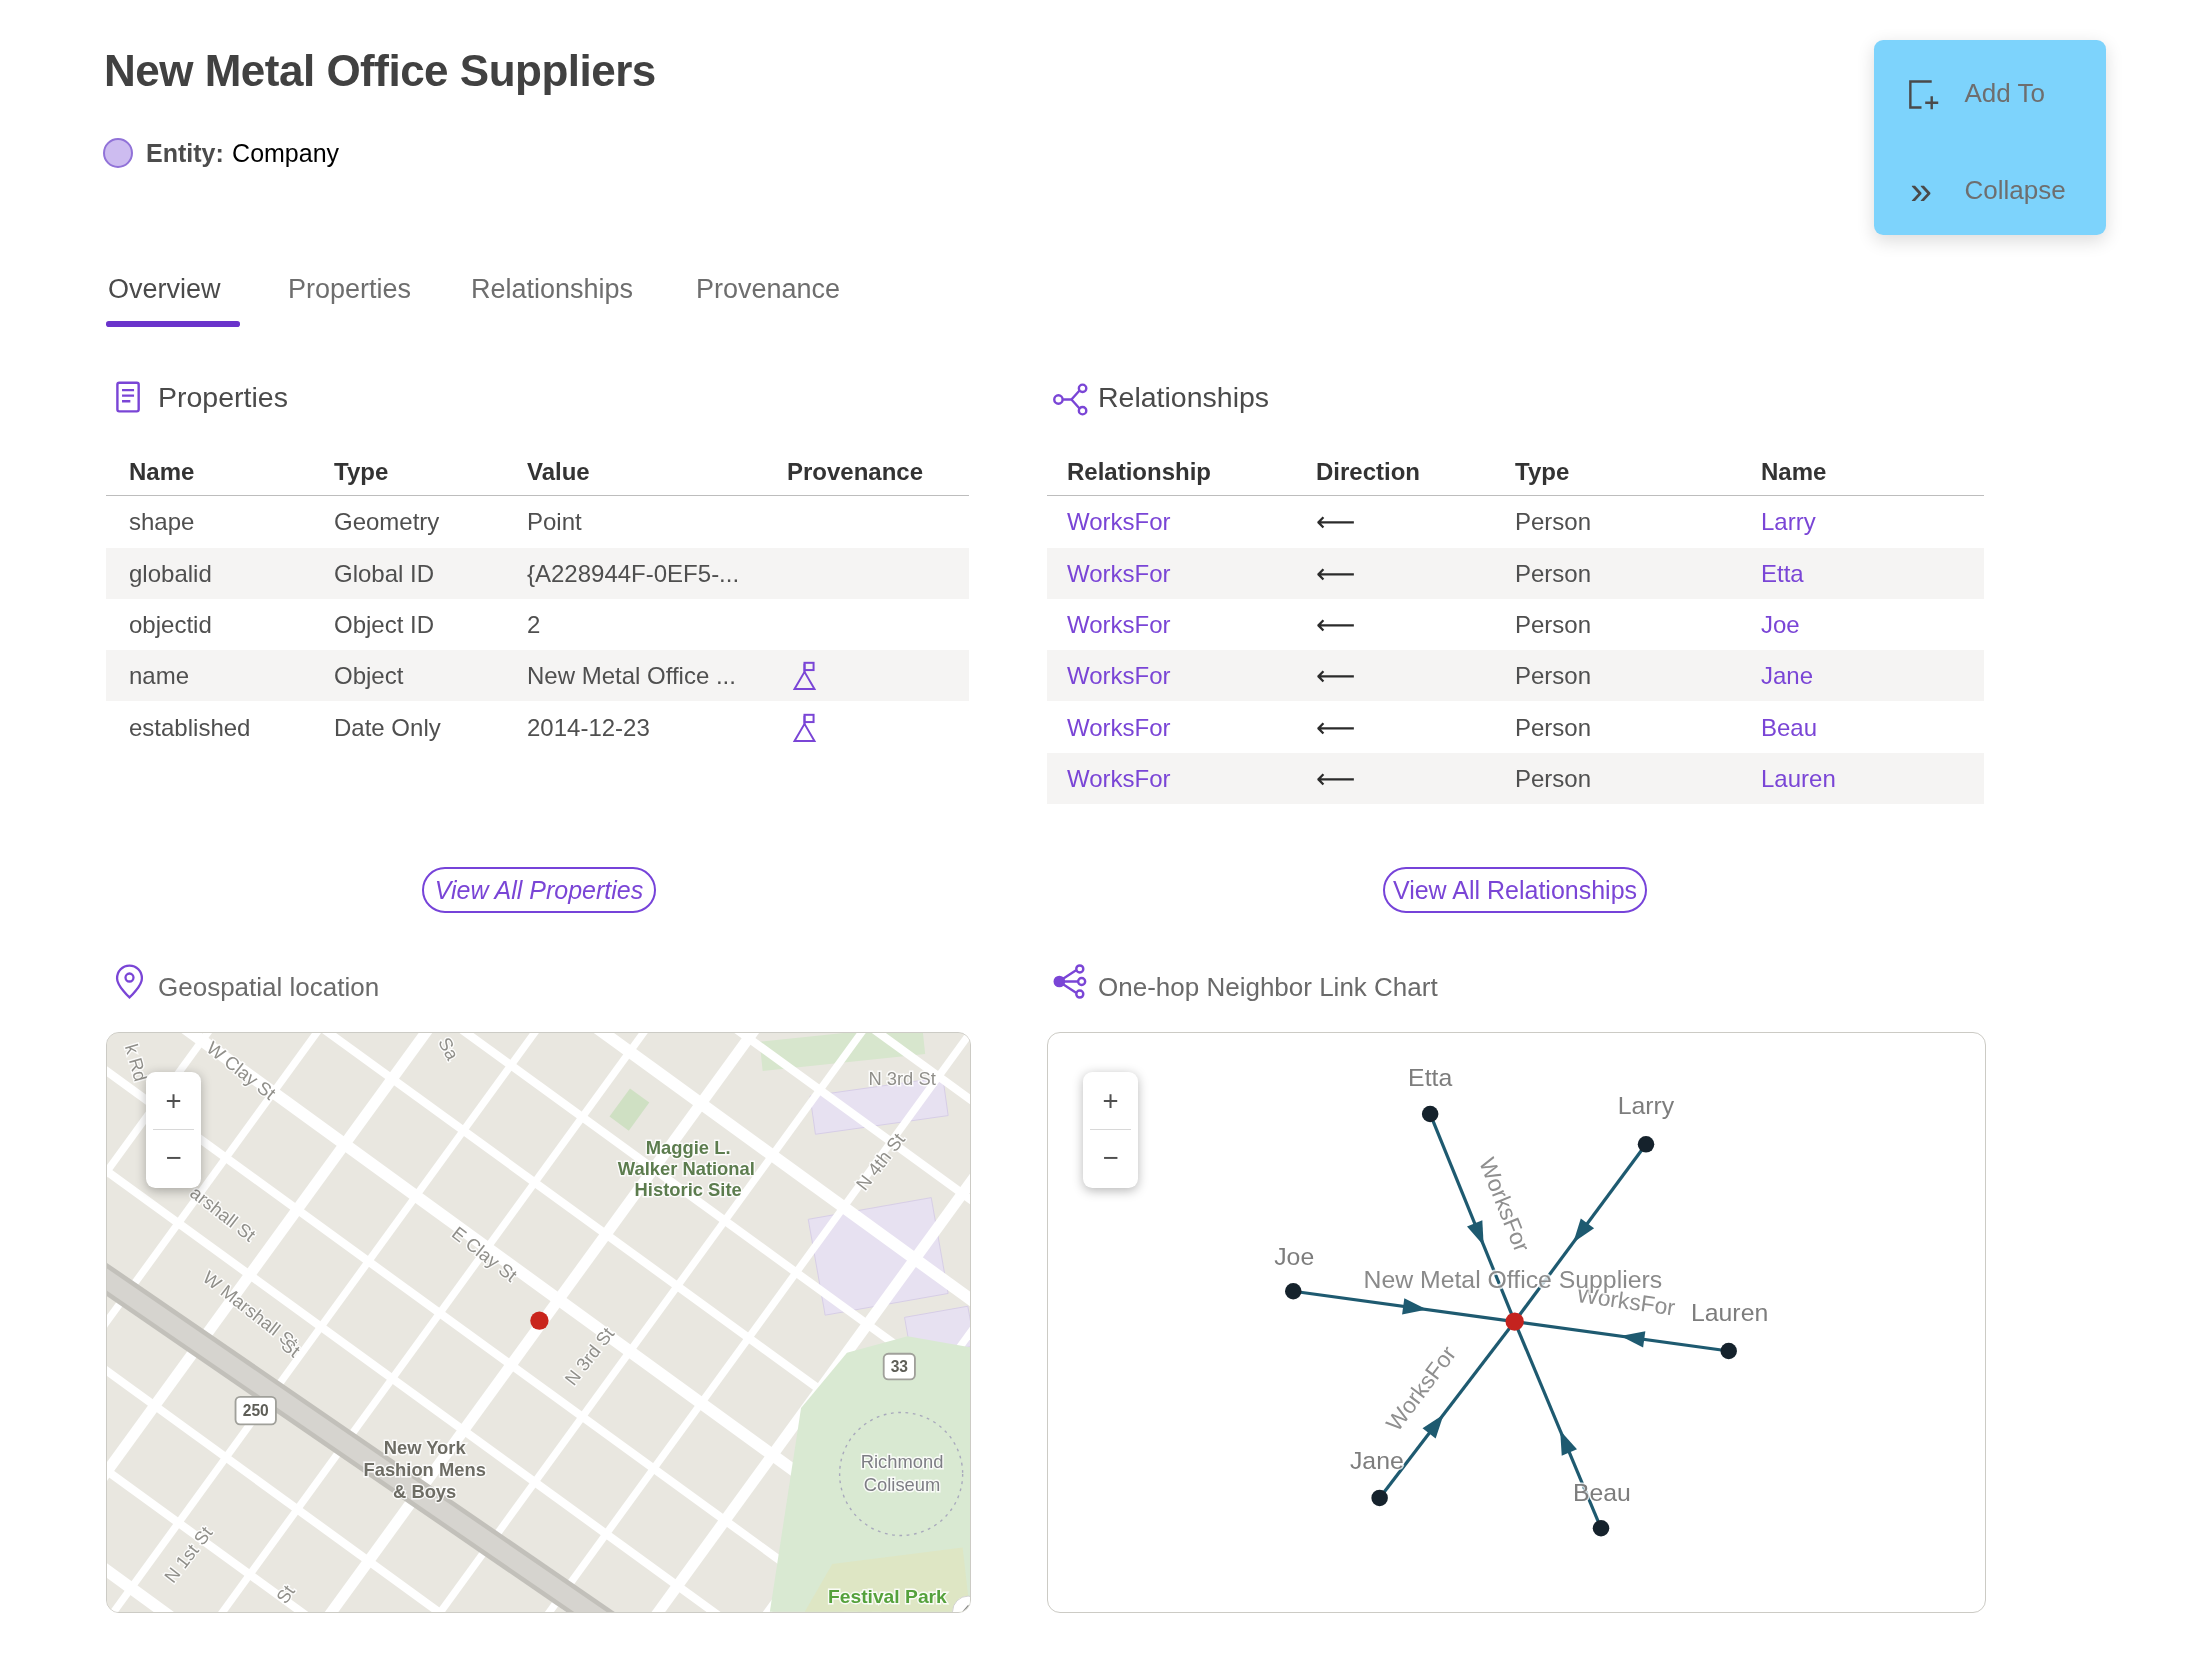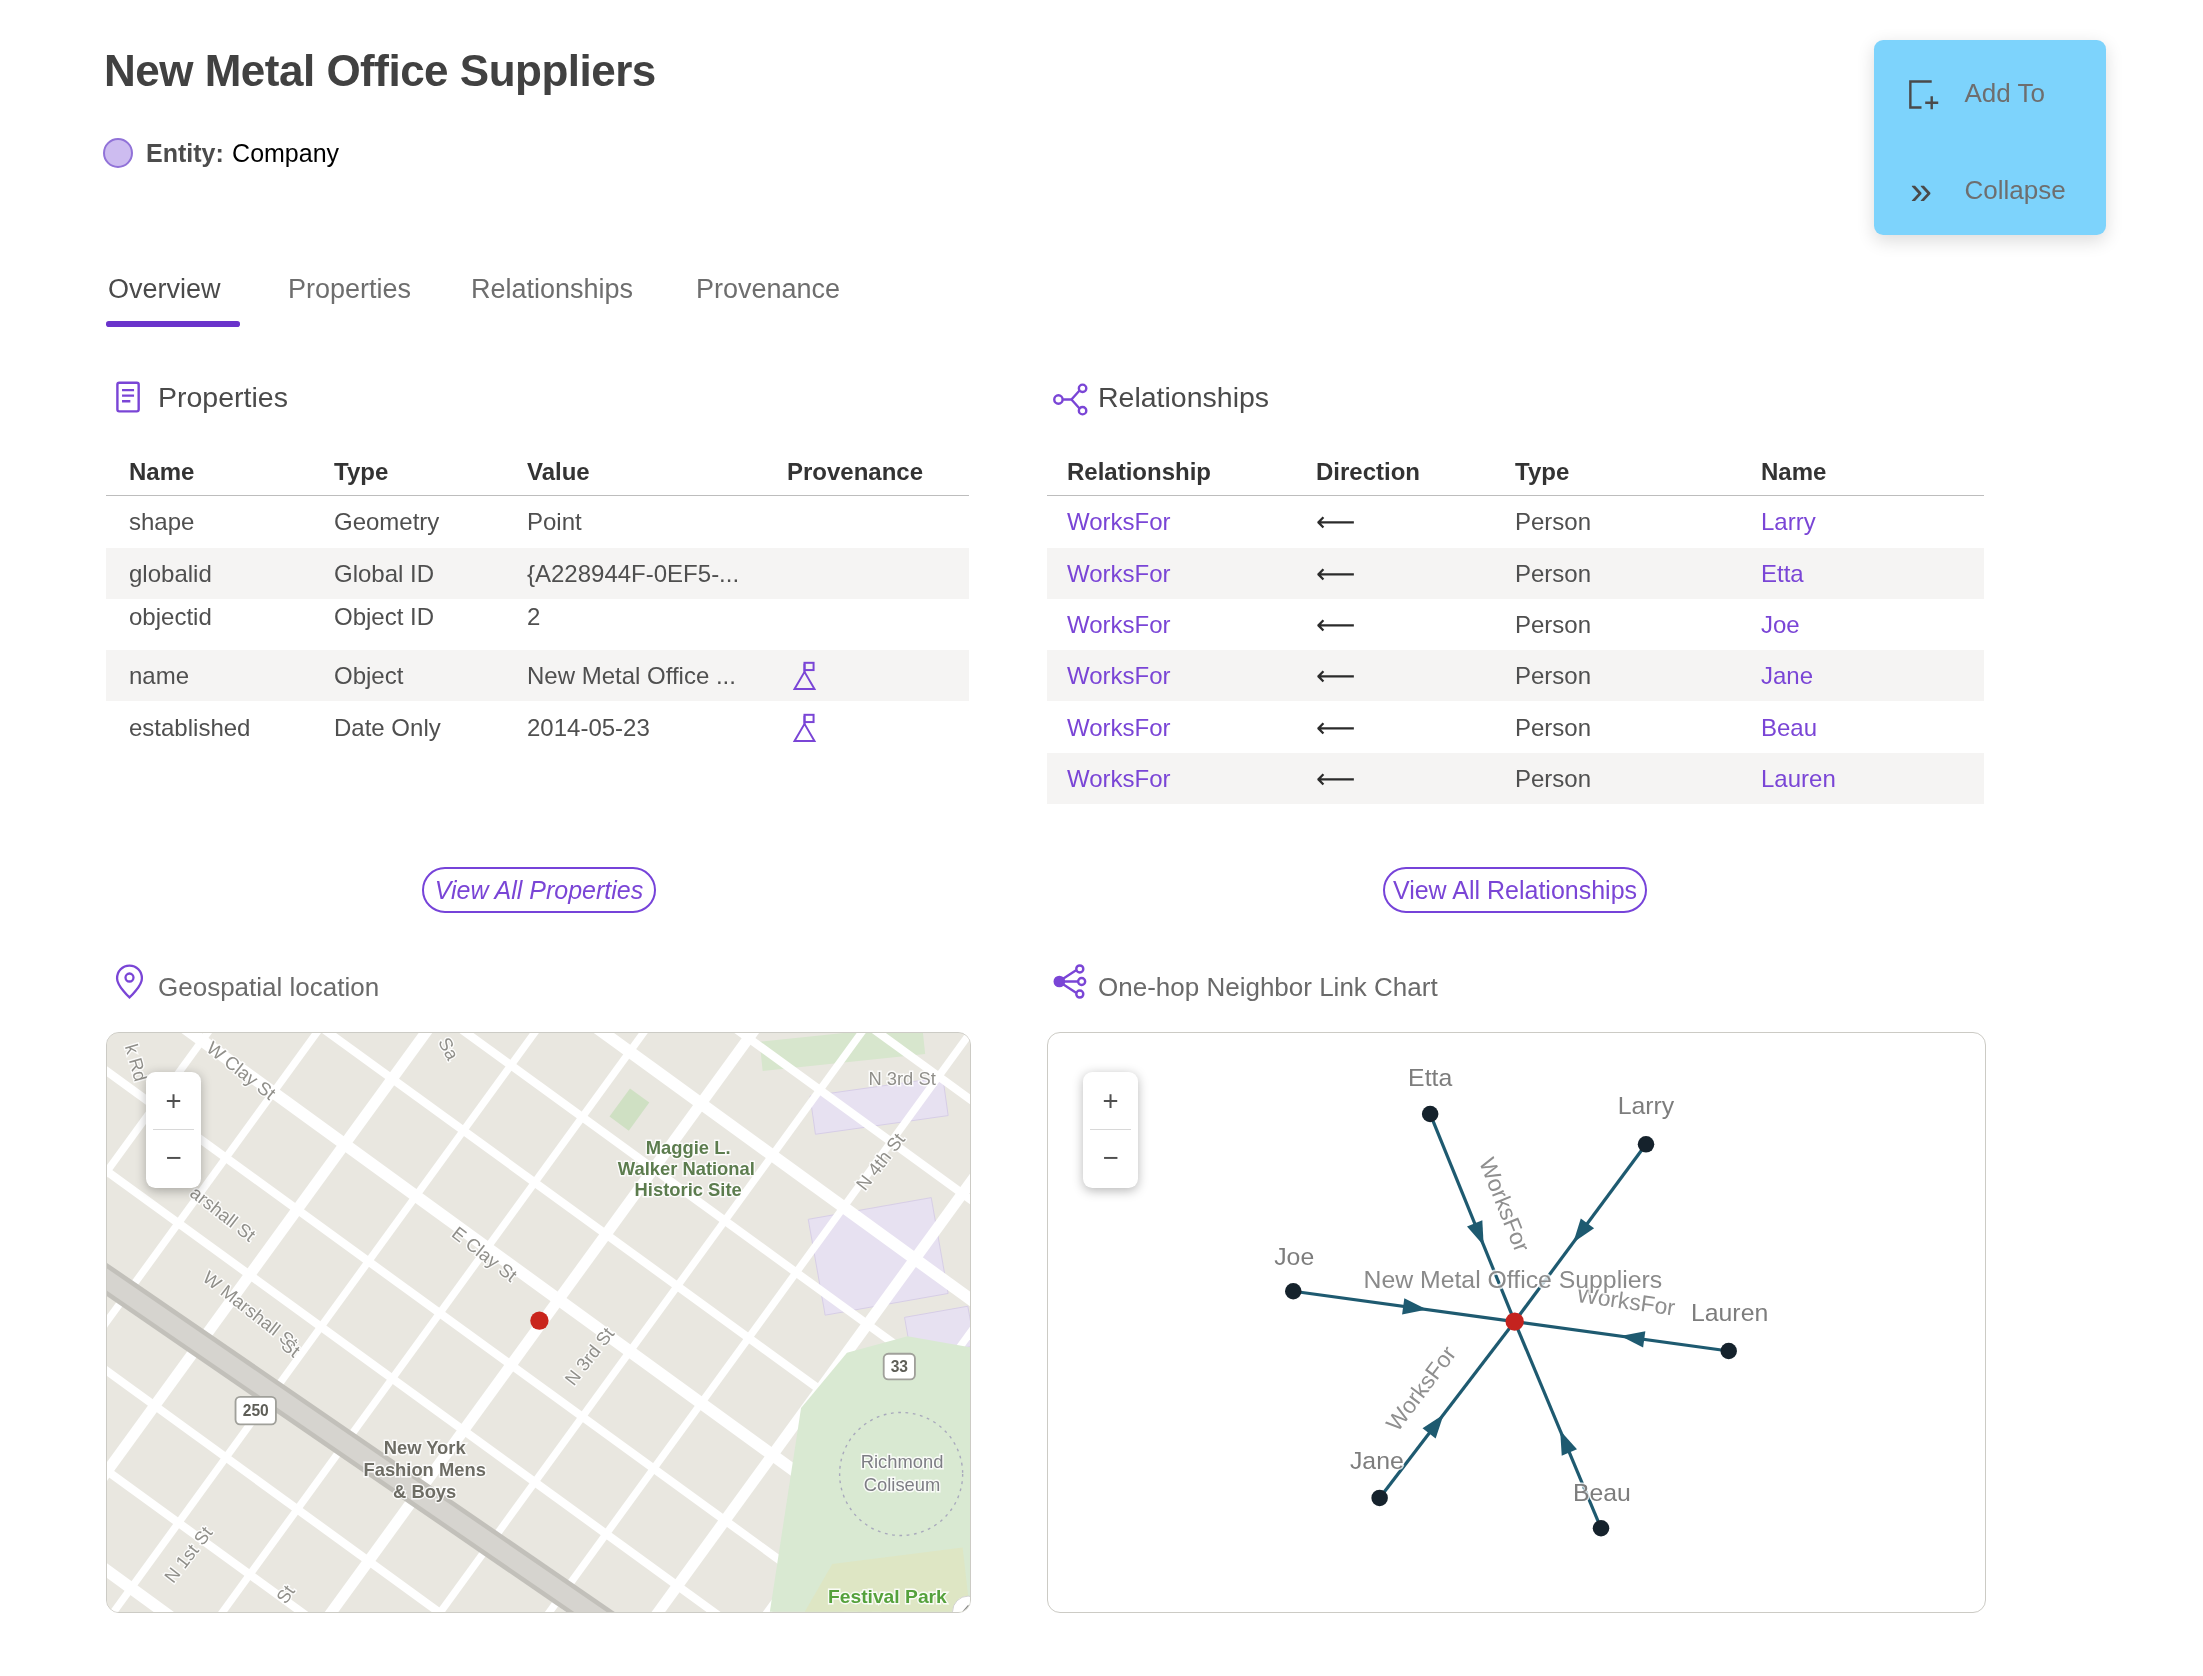--- a/index.html
+++ b/index.html
@@ -101,41 +101,41 @@
   <div class="trow" style="top:44px;">
     <span class="cell pc1">shape</span>
     <span class="cell pc2">Geometry</span>
     <span class="cell pc3">Point</span>
   </div>
   <div class="trow alt" style="top:96px;">
     <span class="cell pc1">globalid</span>
     <span class="cell pc2">Global ID</span>
     <span class="cell pc3">{A228944F-0EF5-...</span>
   </div>
-  <div class="trow" style="top:139px;">
+  <div class="trow" style="top:147px;">
     <span class="cell pc1">objectid</span>
     <span class="cell pc2">Object ID</span>
     <span class="cell pc3">2</span>
   </div>
   <div class="trow alt" style="top:198px;">
     <span class="cell pc1">name</span>
     <span class="cell pc2">Object</span>
     <span class="cell pc3">New Metal Office ...</span>
     <span class="prov-ic">
       <svg width="29" height="33" viewBox="0 0 32 36" fill="none" stroke="#7a45d6" stroke-width="2.2">
         <path d="M16 16 V5"></path>
           <rect x="16" y="4" width="10" height="8"></rect>
           <path d="M16 14 L5 33 H27 Z"></path>
       </svg>
     </span>
   </div>
   <div class="trow" style="top:250px;">
     <span class="cell pc1">established</span>
     <span class="cell pc2">Date Only</span>
-    <span class="cell pc3">2014-05-23</span>
+    <span class="cell pc3">2014-12-23</span>
     <span class="prov-ic">
       <svg width="29" height="33" viewBox="0 0 32 36" fill="none" stroke="#7a45d6" stroke-width="2.2">
         <path d="M16 16 V5"></path>
           <rect x="16" y="4" width="10" height="8"></rect>
           <path d="M16 14 L5 33 H27 Z"></path>
       </svg>
     </span>
   </div>
 </div>
 

